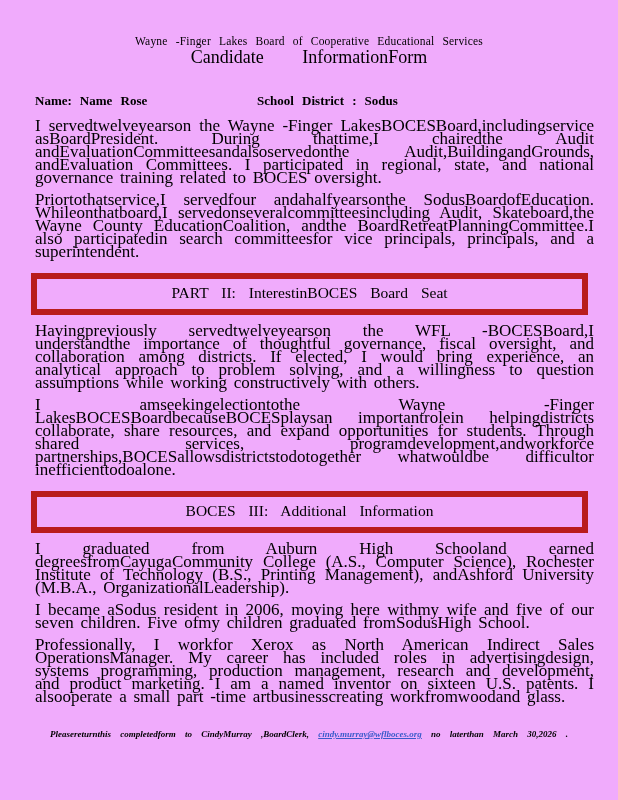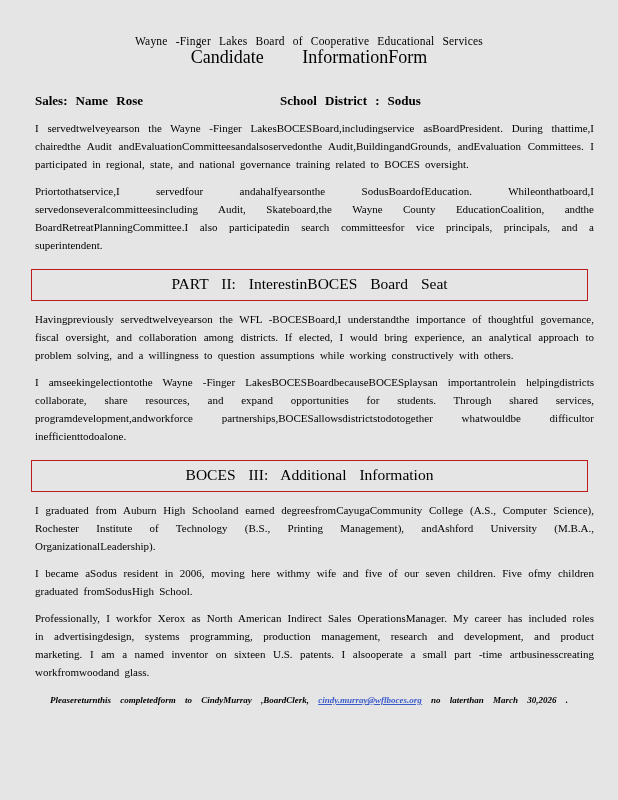--- a/index.html
+++ b/index.html
@@ -1,21 +1,21 @@
 <!DOCTYPE html>
 <html><head>
 <meta charset="utf-8">
 <style>
   html, body { margin: 0; padding: 0; background: #ffffff; }
   .page {
     position: relative;
     width: 618px;
     height: 800px;
     margin: 0 auto;
-    background: #e5e5e5;
+    background: #f0abfc;
     color: #000000;
     font-family: "Liberation Serif", "DejaVu Serif", serif;
     overflow: hidden;
   }
   .org-line {
     margin-top: 35px;
     text-align: center;
     font-size: 11.5px;
     word-spacing: 5px;
     letter-spacing: 0.2px;
@@ -27,44 +27,44 @@
   }
   .name-row {
     position: relative;
     margin-top: 25px;
     height: 17px;
     font-weight: bold;
     font-size: 13px;
     word-spacing: 5px;
   }
   .name-left  { position: absolute; left: 35px;  top: 0; }
-  .name-right { position: absolute; left: 280px; top: 0; }
+  .name-right { position: absolute; left: 257px; top: 0; }
   .name-label { margin-right: 8px; }
   .part-box {
     margin: 15px 30px 5px 31px;
-    border: 1px solid #b91c1c;
+    border: 6px solid #b91c1c;
     text-align: center;
     font-size: 15.5px;
     word-spacing: 9px;
     padding: 5px 0 7px 0;
   }
   .part-box.sides-only {
     border-top: none;
     border-bottom: none;
   }
   .para {
     margin: 9px 24px 9px 35px;
-    font-size: 11px;
-    line-height: 18px;
+    font-size: 17px;
+    line-height: 13px;
     text-align: justify;
     text-align-last: left;
     word-spacing: 2.5px;
   }
   .doc-footer {
-    margin-top: 13px;
+    margin-top: 25px;
     text-align: center;
     font-style: italic;
     font-weight: bold;
     font-size: 9px;
     line-height: 12.5px;
     word-spacing: 7px;
   }
   .email-link {
     text-decoration: underline;
     cursor: pointer;
@@ -74,21 +74,21 @@
 <body>
 
 <div class="page">
 
   <div class="org-line">Wayne -Finger Lakes Board of Cooperative Educational Services</div>
 
   <div class="doc-title">Candidate InformationForm</div>
 
   <div class="name-row">
     <span class="name-left">
-      <span class="name-label">Sales:</span><span>Name Rose</span>
+      <span class="name-label">Name:</span><span>Name Rose</span>
     </span>
     <span class="name-right">
       <span class="name-label">School District :</span><span>Sodus</span>
     </span>
   </div>
 
   <div>
     <p class="para">I servedtwelveyearson the Wayne -Finger LakesBOCESBoard,includingservice asBoardPresident. During thattime,I chairedthe Audit andEvaluationCommitteesandalsoservedonthe Audit,BuildingandGrounds, andEvaluation Committees. I participated in regional, state, and national governance training related to BOCES oversight.</p>
     <p class="para">Priortothatservice,I servedfour andahalfyearsonthe SodusBoardofEducation. Whileonthatboard,I servedonseveralcommitteesincluding Audit, Skateboard,the Wayne County EducationCoalition, andthe BoardRetreatPlanningCommittee.I also participatedin search committeesfor vice principals, principals, and a superintendent.</p>
   </div>

